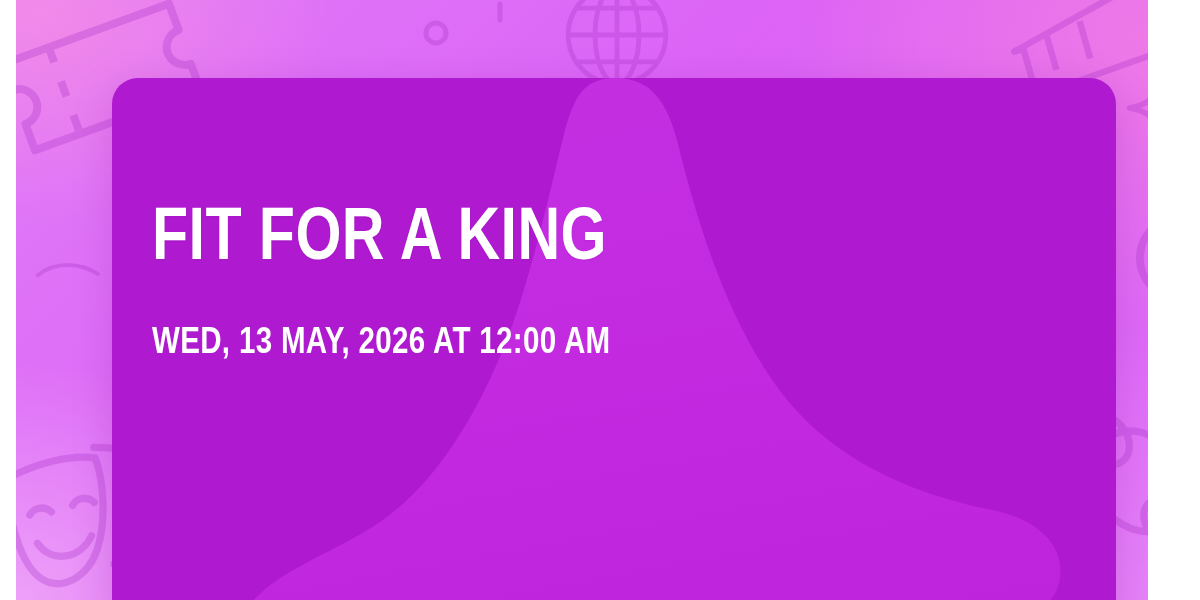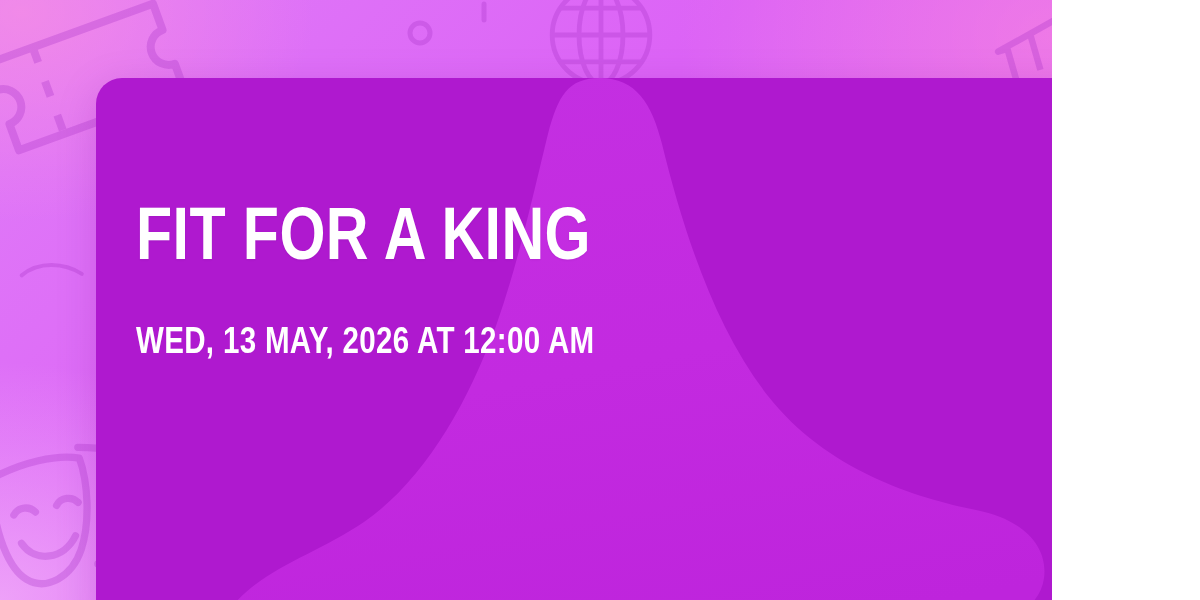--- a/index.html
+++ b/index.html
@@ -7,24 +7,25 @@
 
   html, body {
     width: 1200px;
     height: 600px;
     overflow: hidden;
     font-family: "Liberation Sans", sans-serif;
   }
 
   #banner {
     position: relative;
-    width: 1052px;
+    width: 1132px;
     height: 600px;
     overflow: hidden;
     background: #DE6BF7;
+    margin-left: 16px;
   }
 
   
   .bg-base {
     position:absolute; inset:0;
     background:
       radial-gradient(ellipse 420px 300px at 2% 2%,   rgba(255,150,220,0.55) 0%, rgba(255,150,220,0) 70%),
       radial-gradient(ellipse 520px 420px at 100% 6%, rgba(255,140,215,0.50) 0%, rgba(255,140,215,0) 72%),
       radial-gradient(ellipse 460px 340px at 0% 100%, rgba(245,185,250,0.70) 0%, rgba(245,185,250,0) 70%),
       radial-gradient(ellipse 520px 380px at 100% 100%, rgba(236,150,248,0.55) 0%, rgba(236,150,248,0) 72%),

